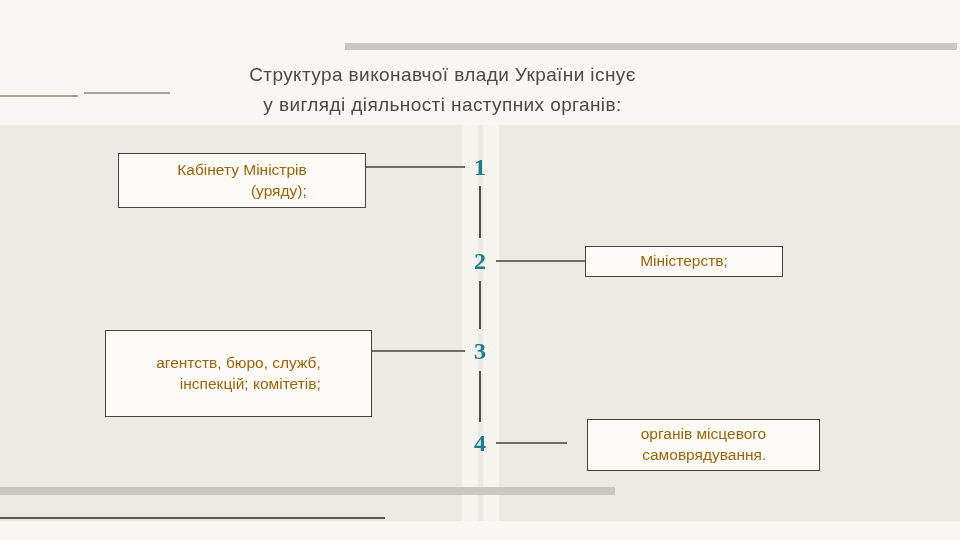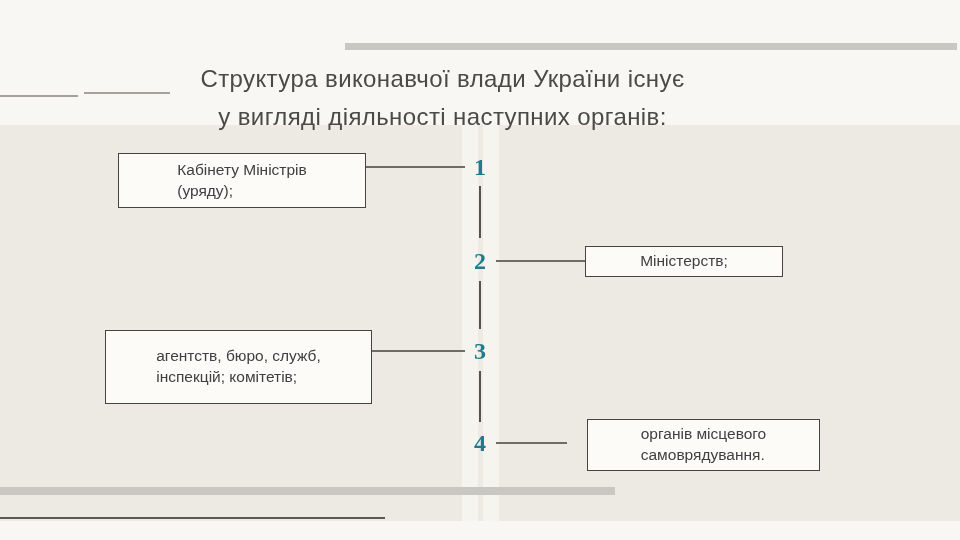--- a/index.html
+++ b/index.html
@@ -26,21 +26,21 @@
     background:#c9c7c1;
   }
   .dash {
     position:absolute; height:2px; background:#a5a29a;
   }
   .dash-1 { left:0; top:95px; width:78px; }
   .dash-2 { left:84px; top:92px; width:86px; }
   .title {
     position:absolute; left:0; top:60px; width:885px;
     text-align:center;
-    font-size:24px; letter-spacing:0.4px;
+    font-size:19px; letter-spacing:0.4px;
     color:#4b4a47;
     line-height:1.6;
     white-space:pre-line;
   }
   .num {
     position:absolute; width:30px; left:465px;
     text-align:center;
     font-family:"Liberation Serif", serif;
     font-weight:bold;
     font-size:24px; line-height:28px;
@@ -62,30 +62,30 @@
     background:#6e6c66;
   }
   .h-1 { left:366px; top:166px; width:99px; }
   .h-2 { left:496px; top:260px; width:89px; }
   .h-3 { left:372px; top:350px; width:93px; }
   .h-4 { left:496px; top:442px; width:71px; }
   .node-box {
     position:absolute;
     background:#fcfbf8;
     border:1.5px solid #45443f;
-    color:#404040;
+    color:#a16207;
     display:flex; align-items:center; justify-content:center;
-    text-align:left;
+    text-align:right;
     font-size:15.5px; line-height:1.35;
     white-space:pre-line;
     box-sizing:border-box;
   }
   .box-1 { left:118px; top:153px; width:248px; height:55px; }
   .box-2 { left:585px; top:246px; width:198px; height:31px; }
-  .box-3 { left:105px; top:330px; width:267px; height:74px; }
+  .box-3 { left:105px; top:330px; width:267px; height:87px; }
   .box-4 { left:567px; top:419px; width:233px; height:52px;margin-left:20px; }
   .bottom-bar {
     position:absolute; left:0; top:487px; width:615px; height:8px;
     background:#c9c7c1;
   }
   .bottom-line {
     position:absolute; left:0; top:517px; width:385px; height:1.5px;
     background:#5a5852;
   }
 </style>

